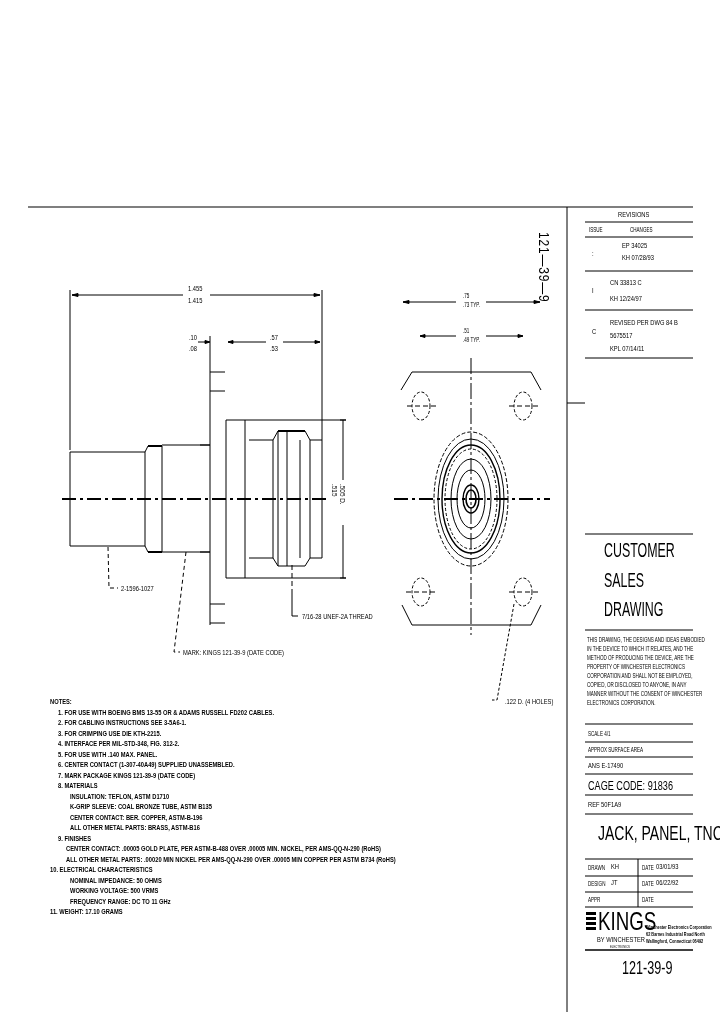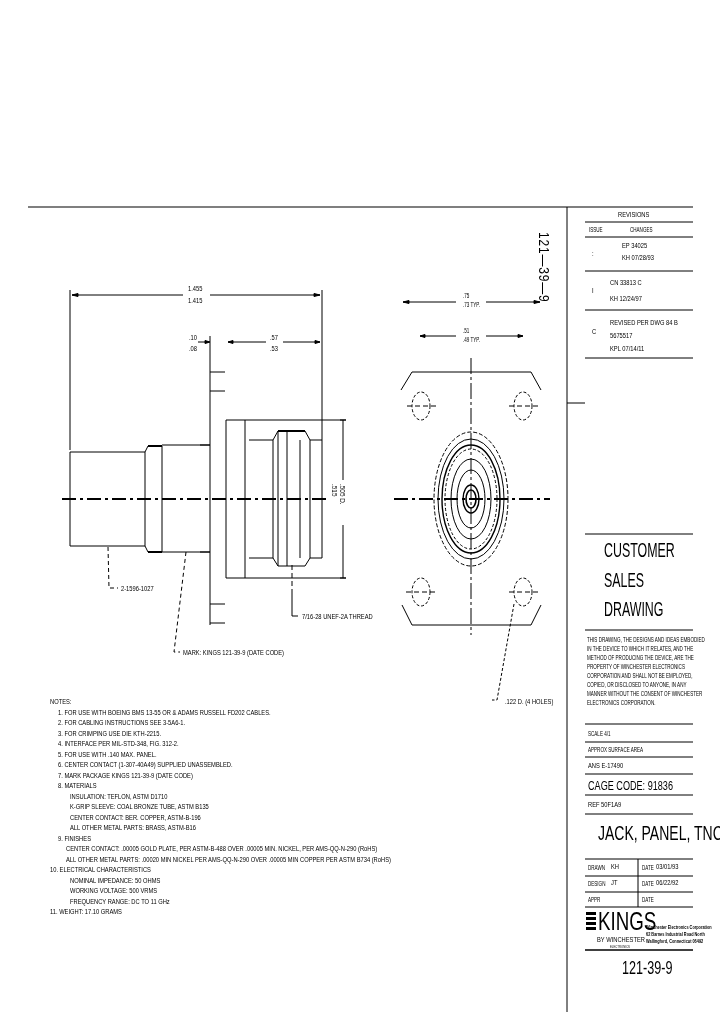--- a/index.html
+++ b/index.html
@@ -4,21 +4,21 @@
 <style>
   html, body { margin: 0; padding: 0; background: #ffffff; }
   body { width: 720px; height: 1012px; position: relative; overflow: hidden; font-family: "Liberation Sans", sans-serif; color: #000; }
   .abs { position: absolute; }
   .txt { position: absolute; white-space: nowrap; font-family: "Liberation Sans Narrow", "Liberation Sans", sans-serif; color: #000; transform-origin: left top; }
   .t-small { font-size: 8px; transform: scaleX(0.72); letter-spacing: 0px; }
   .t-tiny { font-size: 6.5px; transform: scaleX(0.7); }
   .t-med { font-size: 11px; transform: scaleX(0.7); }
   .t-big { font-size: 20px; transform: scaleX(0.62); font-weight: normal; }
   svg { position: absolute; left: 0; top: 0; }
-  .notes-block { position: absolute; left: 50px; top: 697px; width: 330px; }
+  .notes-block { position: absolute; left: 50px; top: 697px; width: 330px; font-weight: bold; }
   .note-line { font-size: 8px; transform: scaleX(0.72); transform-origin: left top; white-space: nowrap; height: 10.5px; line-height: 10.5px; }
 </style>
 </head>
 <body>
 
 <svg width="720" height="1012" viewBox="0 0 720 1012">
   <g stroke="#000" fill="none" stroke-width="1">
 
     <line x1="28" y1="207" x2="693" y2="207" stroke-width="1.2"></line>
 

